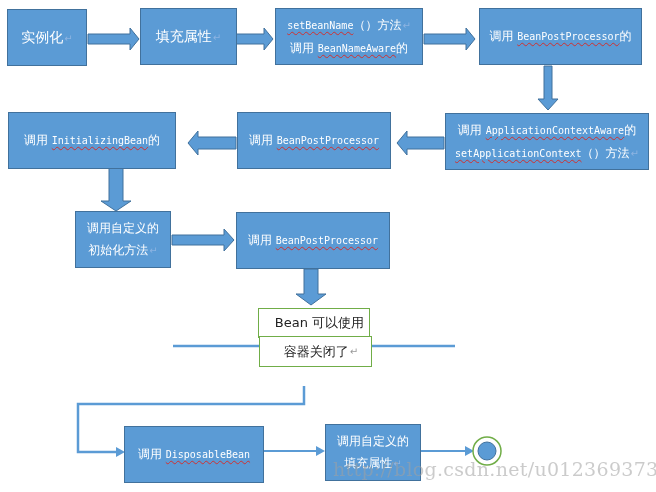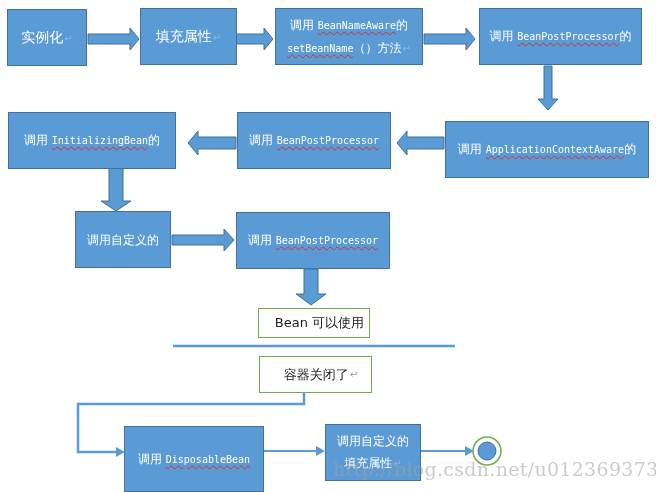--- a/index.html
+++ b/index.html
@@ -47,53 +47,55 @@
   <circle cx="487" cy="451" r="9" fill="#5b9bd5" stroke="#41719c" stroke-width="1"></circle>
 </svg>
 
 <div class="box big" style="left:7px;top:9px;width:80px;height:57px;">
   <div><span>实例化</span><span class="ret">↵</span></div>
 </div>
 <div class="box big" style="left:140px;top:8px;width:97px;height:57px;">
   <div><span>填充属性</span><span class="ret">↵</span></div>
 </div>
 <div class="box" style="left:275px;top:8px;width:148px;height:57px;">
+  <div><span class="mono">setBeanName</span><span>（）方法</span><span class="ret">↵</span></div>
   <div><span>调用 </span><span class="mono">BeanNameAware</span><span>的</span></div>
-  <div><span class="mono">setBeanName</span><span>（）方法</span><span class="ret">↵</span></div>
 </div>
 <div class="box" style="left:479px;top:8px;width:163px;height:57px;">
   <div><span>调用 </span><span class="mono">BeanPostProcessor</span><span>的</span></div>
 </div>
 
 <div class="box" style="left:8px;top:112px;width:168px;height:57px;">
   <div><span>调用 </span><span class="mono">InitializingBean</span><span>的</span></div>
 </div>
 <div class="box" style="left:237px;top:112px;width:154px;height:57px;">
   <div><span>调用 </span><span class="mono">BeanPostProcessor</span></div>
 </div>
-<div class="box" style="left:445px;top:113px;width:204px;height:57px;margin-top:8px;">
+<div class="box" style="left:445px;top:113px;width:204px;height:57px;">
   <div><span>调用 </span><span class="mono">ApplicationContextAware</span><span>的</span></div>
+  <div><span class="mono">setApplicationContext</span><span>（）方法</span><span class="ret">↵</span></div>
 </div>
 
 <div class="box" style="left:75px;top:211px;width:96px;height:57px;">
   <div><span>调用自定义的</span></div>
+  <div><span>初始化方法</span><span class="ret">↵</span></div>
 </div>
 <div class="box" style="left:236px;top:212px;width:154px;height:57px;">
   <div><span>调用 </span><span class="mono">BeanPostProcessor</span></div>
 </div>
 
 <div class="gbox" style="left:258px;top:308px;width:112px;height:30px;">
   <span>Bean 可以使用</span>
 </div>
-<div class="gbox" style="left:259px;top:356px;width:113px;height:37px;">
+<div class="gbox" style="left:259px;top:336px;width:113px;height:31px;">
   <span>容器关闭了</span>
     <span class="ret">↵</span>
 </div>
 
-<div class="box" style="left:124px;top:426px;width:140px;height:66px;">
+<div class="box" style="left:124px;top:426px;width:140px;height:57px;">
   <div><span>调用 </span><span class="mono">DisposableBean</span></div>
 </div>
 <div class="box" style="left:325px;top:424px;width:96px;height:57px;">
   <div><span>调用自定义的</span></div>
   <div><span>填充属性</span><span class="ret">↵</span></div>
 </div>
 
 <div class="wm">http://blog.csdn.net/u012369373</div>
 
 </body></html>

